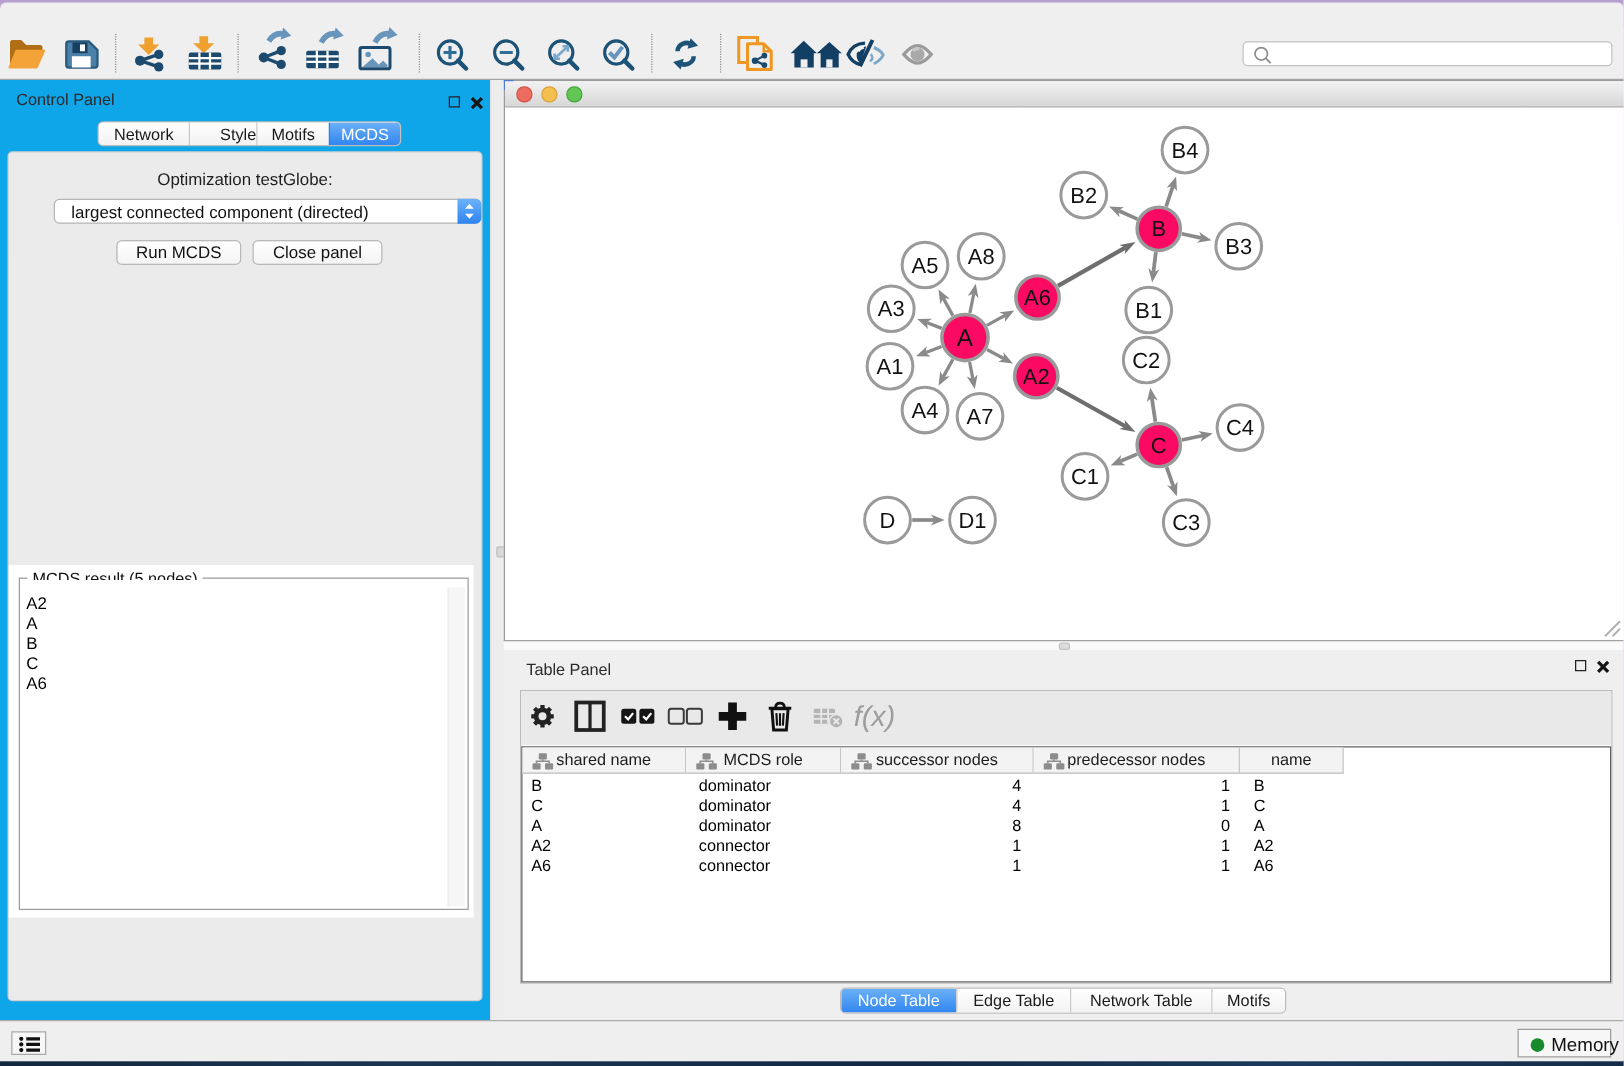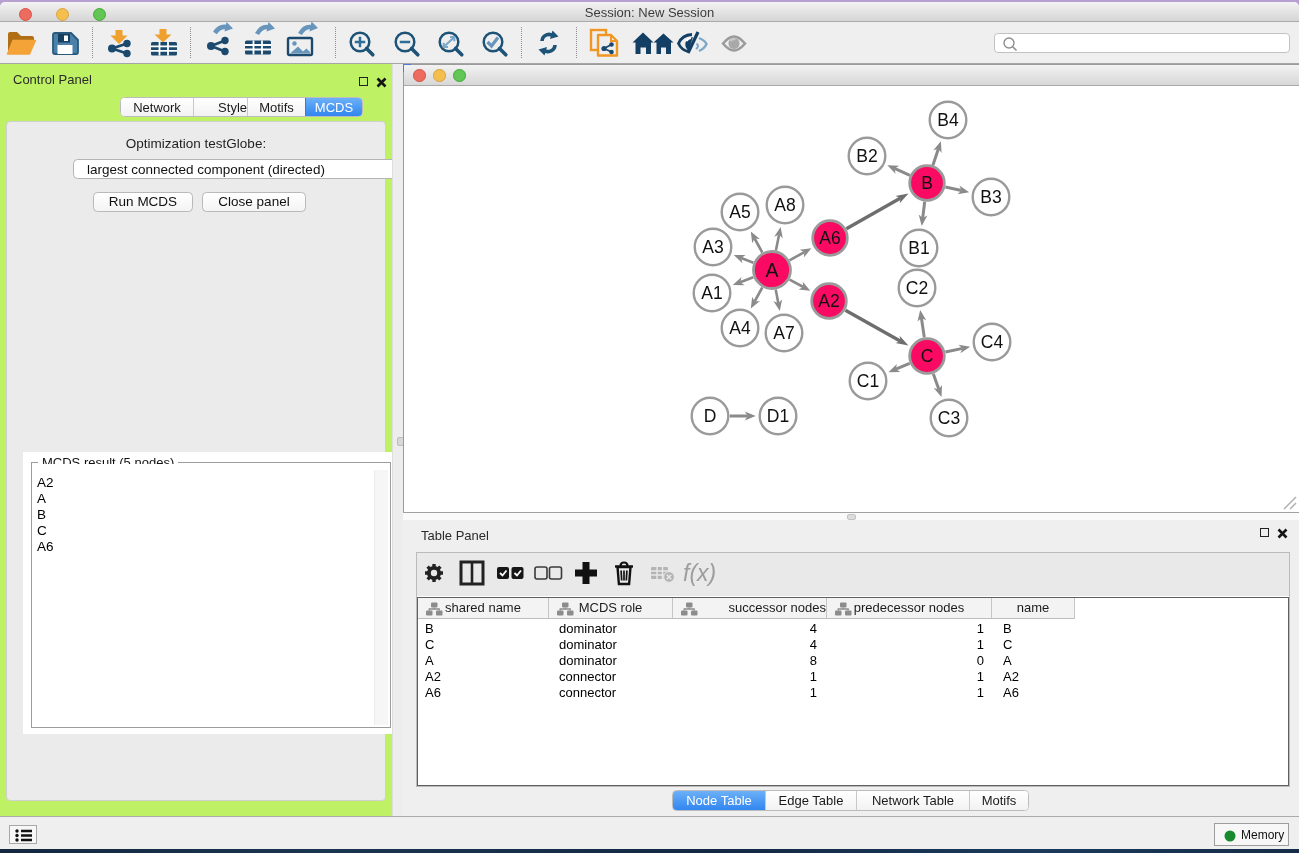--- a/index.html
+++ b/index.html
@@ -7,34 +7,34 @@
 .desktop { position:relative; width:1299px; height:853px; background:linear-gradient(#b7a0d0,#c3aed9); }
 .desktop .bottomstrip { position:absolute; left:0; right:0; bottom:0; height:5px; background:linear-gradient(90deg,#13273f,#1a3550 25%,#122843 55%,#1b3a5c 80%,#142c47); }
 .win { position:absolute; left:0; top:2px; width:1299px; height:847px; background:#efefef; border-radius:5px 5px 0 0; overflow:hidden; }
 .titlebar { position:absolute; left:0; top:0; width:100%; height:20px; background:linear-gradient(#f3f3f3,#d5d5d5); border-bottom:1px solid #ababab; border-radius:5px 5px 0 0; }
 .tl { position:absolute; top:6px; width:13px; height:13px; border-radius:50%; }
 .titletext { position:absolute; top:3px; left:0; width:100%; text-align:center; font-size:13px; color:#3c3c3c; }
 .toolbar { position:absolute; left:0; top:20px; width:100%; height:42px; background:#efefef; border-bottom:1px solid #a5a5a5; }
 .sep { position:absolute; top:5px; height:31px; width:0; border-left:1px dotted #8f8f8f; }
 .searchbox { position:absolute; left:994px; top:11px; width:296px; height:20px; background:#fff; border:1px solid #c2c2c2; border-radius:4px; }
 
-.cp { position:absolute; left:0; top:62px; width:392px; height:754px; background:#bef264; }
+.cp { position:absolute; left:0; top:62px; width:392px; height:754px; background:#0ea5e9; }
 .cp-title { position:absolute; left:13px; top:8px; font-size:13px; color:#2b2b2b; }
 .flt { position:absolute; width:9px; height:9px; border:1.6px solid #222; }
 .segs { position:absolute; display:flex; height:20px; background:#fff; border:1px solid #bcbcbc; border-radius:4.5px; overflow:hidden; }
 .seg { font-size:13px; color:#1a1a1a; text-align:center; line-height:19px; border-left:1px solid #c9c9c9; background:linear-gradient(#ffffff,#f2f2f2); }
 .seg:first-child { border-left:none; }
 .seg.sel { background:linear-gradient(#6cb0f8,#3186f0); color:#fff; border-left-color:#2f7fe0; }
 .innerpanel { position:absolute; left:6px; top:57px; width:380px; height:680px; background:#ebebeb; border:1px solid #d0d0d0; border-radius:4px; }
 .optlabel { position:absolute; left:0; top:14px; width:100%; text-align:center; font-size:13.5px; color:#1f1f1f; }
-.combo { position:absolute; left:36px; top:37px; width:342px; height:20px; background:#fff; border:1px solid #b4b4b4; border-radius:4.5px;margin-left:30px; }
+.combo { position:absolute; left:36px; top:37px; width:342px; height:20px; background:#fff; border:1px solid #b4b4b4; border-radius:4.5px; }
 .combo .ctext { position:absolute; left:13px; top:2px; font-size:13.5px; color:#111; }
 .combo .cbtn { position:absolute; right:-1px; top:-1px; width:19px; height:20px; background:linear-gradient(#6db1f9,#2e84f0); border-radius:0 4.5px 4.5px 0; }
 .btn { position:absolute; height:20px; background:linear-gradient(#ffffff,#f4f4f4); border:1px solid #b9b9b9; border-radius:4.5px; font-size:13.5px; color:#111; text-align:center; line-height:18px; }
-.resultwrap { position:absolute; left:16px; top:330px; width:372px; height:282px; background:#fff;padding-left:16px; }
+.resultwrap { position:absolute; left:0; top:330px; width:372px; height:282px; background:#fff;padding-left:16px; }
 .groupbox { position:absolute; left:8px; top:10px; right:4px; bottom:6px; border:1px solid #9c9c9c; }
 .grouptitle { position:absolute; left:6px; top:-8px; background:#fff; padding:0 4px; font-size:13px; color:#111; }
 .mlist { position:absolute; left:1px; top:1px; right:1px; bottom:1px; background:#fff; font-size:13.5px; color:#000; }
 .mlist div { padding-left:4px; height:16px; line-height:16px; }
 .mlist .sbtrack { position:absolute; top:6px; bottom:1px; width:14px; height:auto; background:#f6f6f6; border-left:1px solid #ececec; padding:0; }
 
 .vsplit { position:absolute; left:392px; top:62px; width:11px; height:754px; background:#ededed; border-left:1px solid #dedede; }
 .vsplit .handle { position:absolute; left:4px; top:373px; width:7px; height:9px; background:#d8d8d8; border:1px solid #bdbdbd; border-radius:2px; }
 
 .netwin { position:absolute; left:403px; top:62px; width:897px; height:449px; background:#fff; border:1px solid #9b9b9b; border-right:none; border-bottom:none; }
@@ -50,34 +50,28 @@
 .tptool .tbstrip { position:absolute; left:0; top:0; width:100%; height:43px; background:#e9e9e9; }
 .tbl { position:absolute; left:0; right:0; top:44px; bottom:0; background:#fff; border:1px solid #606060; }
 .thead { position:absolute; left:0; top:0; width:658px; height:21px; }
 .th { position:absolute; top:0; height:21px; background:#f3f3f3; border-right:1px solid #c6c6c6; border-bottom:1px solid #bdbdbd; font-size:13px; color:#1c1c1c; text-align:center; line-height:20px; }
 .trow { position:absolute; font-size:13px; color:#000; height:16px; line-height:16px; }
 
 .btabs { position:absolute; left:269px; top:268px; display:flex; height:21px; background:#fff; border:1px solid #bcbcbc; border-radius:4.5px; overflow:hidden; }
 
 .status { position:absolute; left:0; top:814px; width:100%; height:33px; background:#efefef; border-top:1px solid #ababab; }
 .listbtn { position:absolute; left:9px; top:8px; width:28px; height:19px; background:#f7f7f7; border:1px solid #a8a8a8; }
-.membtn { position:absolute; right:10px; top:6px; width:75px; height:23px; background:#f7f7f7; border:1px solid #9d9d9d; font-size:12px; color:#111; }
+.membtn { position:absolute; right:10px; top:6px; width:75px; height:23px; background:#f7f7f7; border:1px solid #9d9d9d; font-size:15px; color:#111; }
 text { font-family:"Liberation Sans",sans-serif; }
 </style>
 </head>
 <body>
 <div class="desktop">
 <div class="bottomstrip"></div>
 <div class="win">
-<div class="titlebar">
-  <div class="tl" style="left:19px;background:#ee6b60;border:0.5px solid #d35548;"></div>
-  <div class="tl" style="left:56px;background:#f5bf4f;border:0.5px solid #dba33b;"></div>
-  <div class="tl" style="left:93px;background:#62c655;border:0.5px solid #45a93a;"></div>
-  <div class="titletext">Session: New Session</div>
-</div>
 <div class="toolbar">
   <div class="sep" style="left:92px;"></div>
   <div class="sep" style="left:190px;"></div>
   <div class="sep" style="left:335px;"></div>
   <div class="sep" style="left:521px;"></div>
   <div class="sep" style="left:576px;"></div>
   <svg width="990" height="42" style="position:absolute;left:0;top:-1px;">
     <g>
 
       <path d="M8,33 L8,13 Q8,11 10,11 L17,11 L21,15 L32,15 Q34,15 34,17 L34,19 L13,19 Z" fill="#b06f15"></path>
@@ -188,21 +182,21 @@
             <path d="M11.7,11.7 L15.5,15.5" stroke="#8e8e8e" stroke-width="1.6"></path>
           </svg>
   </div>
 </div>
 <div class="cp">
   <div class="cp-title">Control Panel</div>
   <div class="flt" style="left:359px;top:13px;"></div>
   <svg width="11" height="11" style="position:absolute;left:376px;top:13px;">
           <path d="M1.5,1.5 L9.5,9.5 M9.5,1.5 L1.5,9.5" stroke="#151515" stroke-width="2.6"></path>
         </svg>
-  <div class="segs" style="left:78px;top:33px;margin-left:42px;">
+  <div class="segs" style="left:78px;top:33px;">
     <div class="seg" style="width:72px;">Network</div>
     <div class="seg" style="width:54px;text-align:right;">Style</div>
     <div class="seg" style="width:58px;">Motifs</div>
     <div class="seg sel" style="width:57px;">MCDS</div>
   </div>
   <div class="innerpanel">
     <div class="optlabel">Optimization testGlobe:</div>
     <div class="combo">
       <div class="ctext">largest connected component (directed)</div>
       <div class="cbtn"><svg width="19" height="20">
@@ -379,21 +373,21 @@
         <path d="M249.8,21.8 L254.2,26.2 M254.2,21.8 L249.8,26.2" stroke="#e9e9e9" stroke-width="1.5"></path>
               </g>
 
         <text x="266" y="28" font-family="Liberation Serif, serif" font-style="italic" font-size="23" fill="#9d9d9d">f(x)</text>
       </svg>
     </div>
     <div class="tbl">
       <div class="thead">
         <div class="th" style="left:0;width:131px;">shared name</div>
         <div class="th" style="left:131px;width:124px;">MCDS role</div>
-        <div class="th" style="left:255px;width:154px;text-align:right;">successor nodes</div>
+        <div class="th" style="left:255px;width:154px;">successor nodes</div>
         <div class="th" style="left:409px;width:165px;">predecessor nodes</div>
         <div class="th" style="left:574px;width:83px;">name</div>
         <svg width="680" height="22" style="position:absolute;left:0;top:0;" fill="#8c8c8c">
           <g id="hi">
                   <rect x="13" y="4.5" width="6.5" height="5" rx="1"></rect>
                   <rect x="8" y="12.5" width="6.5" height="5" rx="1"></rect>
                   <rect x="18" y="12.5" width="6.5" height="5" rx="1"></rect>
                   <path d="M16.2,9.5 L16.2,11 M11.2,12.5 L11.2,11 L21.2,11 L21.2,12.5" stroke="#8c8c8c" stroke-width="1.3" fill="none"></path>
                 </g>
           <use href="#hi" x="131"></use>

